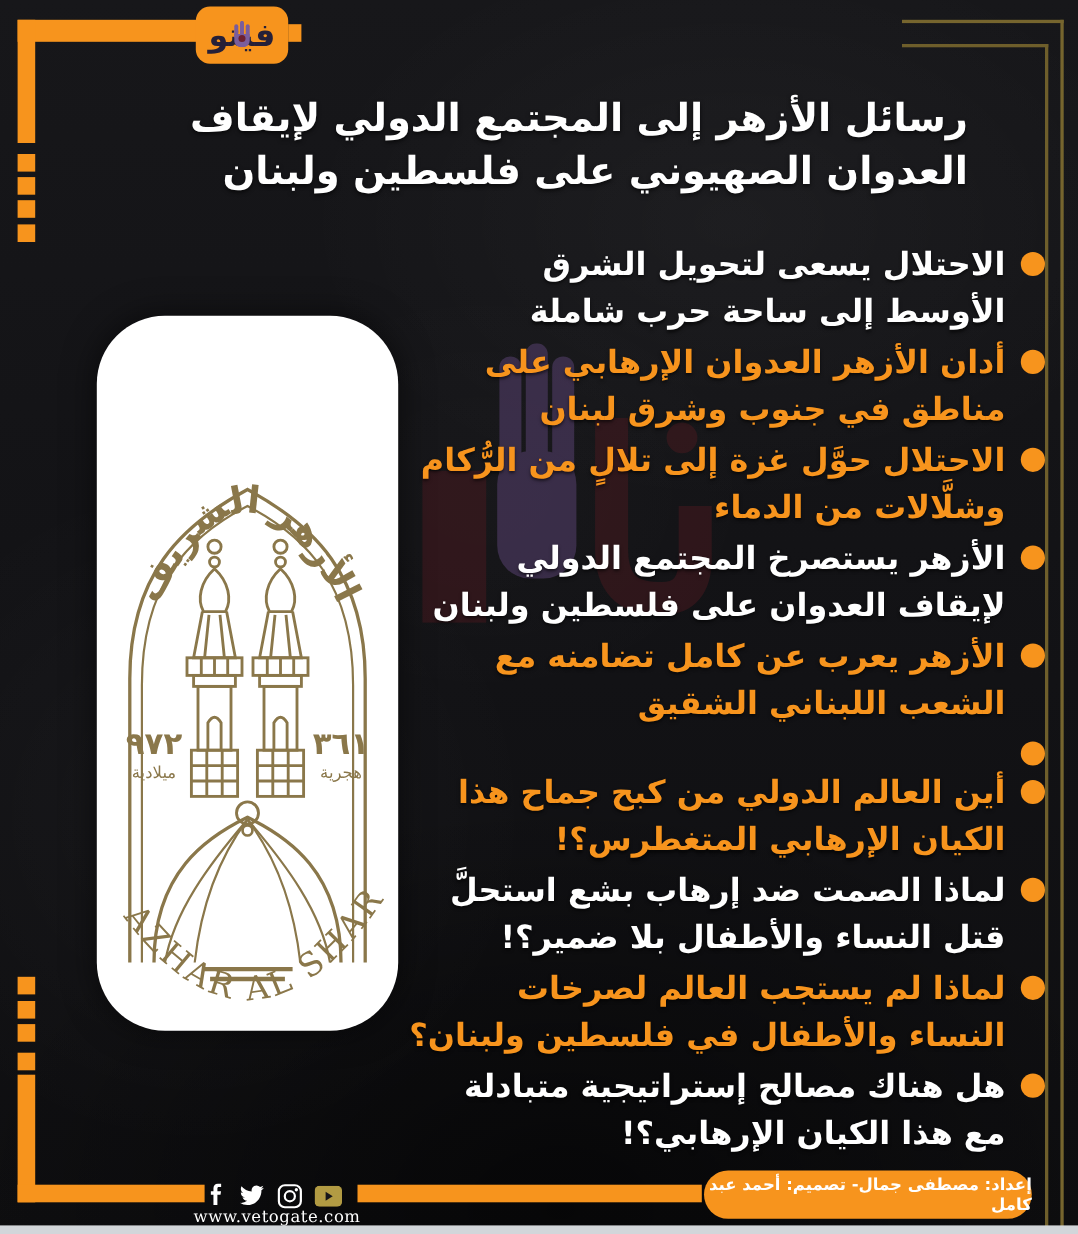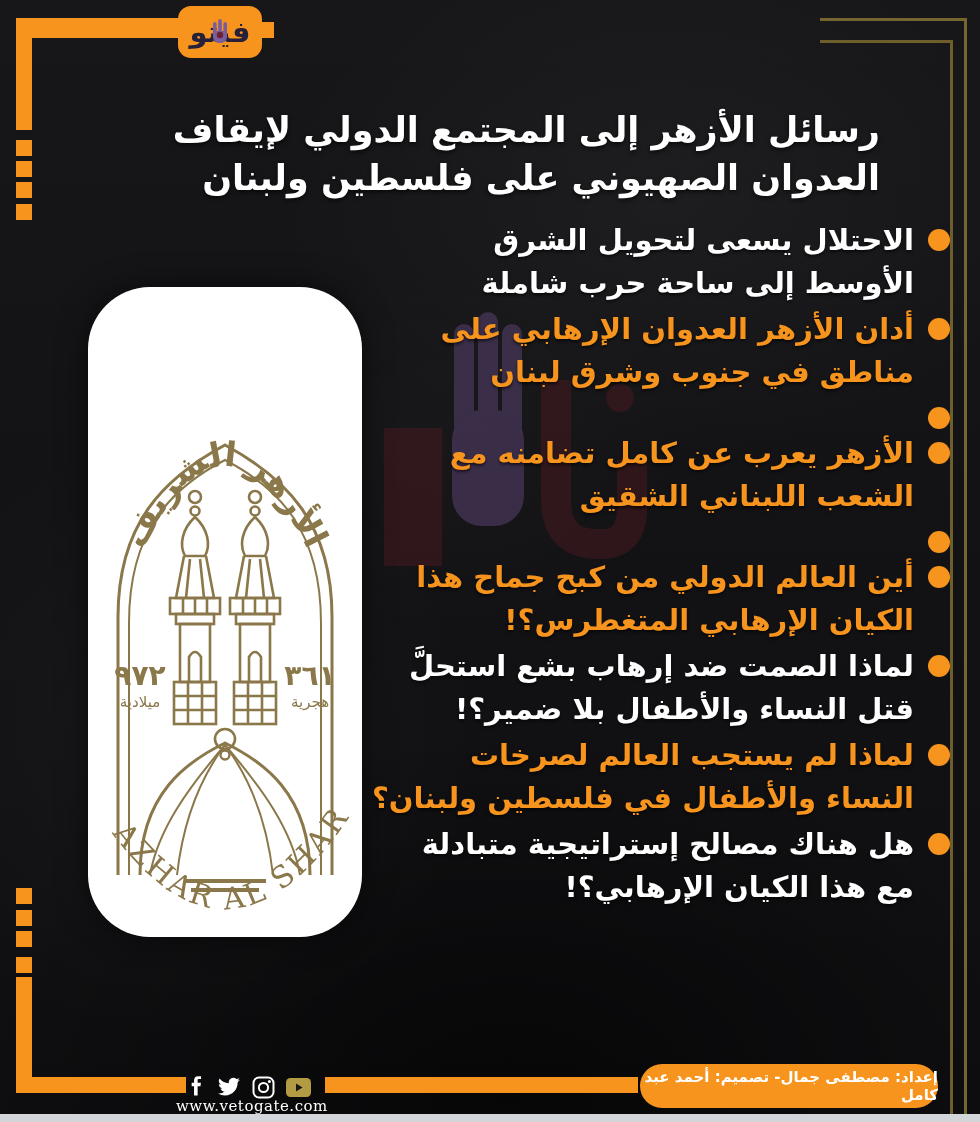--- a/index.html
+++ b/index.html
@@ -32,21 +32,21 @@
   
   .veto{position:absolute;left:178px;top:6px;width:84px;height:52px;background:#f7941d;
         border-radius:13px;display:flex;align-items:center;justify-content:center;}
   .veto-stub{left:262px;top:22px;width:12px;height:16px;}
   .veto-text{color:#262038;font-size:29px;font-weight:700;line-height:1;position:relative;z-index:1;}
   .veto-hand{position:absolute;left:50%;top:13px;transform:translateX(-50%);z-index:2;}
 
   
   .title{position:absolute;top:84px;right:100px;width:720px;direction:rtl;text-align:right;
         color:#fff;font-weight:700;font-size:35px;line-height:48px;
-        text-shadow:0 2px 4px rgba(0,0,0,.65);margin-top:22px;}
+        text-shadow:0 2px 4px rgba(0,0,0,.65);}
 
   
   .card{position:absolute;left:88px;top:287px;width:274px;height:650px;background:#fff;
         border-radius:62px;box-shadow:0 0 30px rgba(0,0,0,.55);}
   .emblem{position:absolute;inset:0;width:100%;height:100%;}
 
   
   .watermark{position:absolute;left:368px;top:312px;width:282px;height:268px;opacity:.5;pointer-events:none;}
 
   
@@ -180,20 +180,27 @@
         <div class="btxt c-white">الاحتلال يسعى لتحويل الشرق
 الأوسط إلى ساحة حرب شاملة</div>
       </div>
       <div class="bullet">
         <span class="dot"></span>
         <div class="btxt c-orange">أدان الأزهر العدوان الإرهابي على
 مناطق في جنوب وشرق لبنان</div>
       </div>
       <div class="bullet">
         <span class="dot"></span>
+        <div class="btxt c-orange">الاحتلال حوَّل غزة إلى تلالٍ من الرُّكام
+وشلَّالات من الدماء</div>
+      </div>
+      <div class="bullet">
+        <span class="dot"></span>
+        <div class="btxt c-white">الأزهر يستصرخ المجتمع الدولي
+لإيقاف العدوان على فلسطين ولبنان</div>
       </div>
       <div class="bullet">
         <span class="dot"></span>
         <div class="btxt c-orange">الأزهر يعرب عن كامل تضامنه مع
 الشعب اللبناني الشقيق</div>
       </div>
       <div class="bullet">
         <span class="dot"></span>
       </div>
       <div class="bullet">

